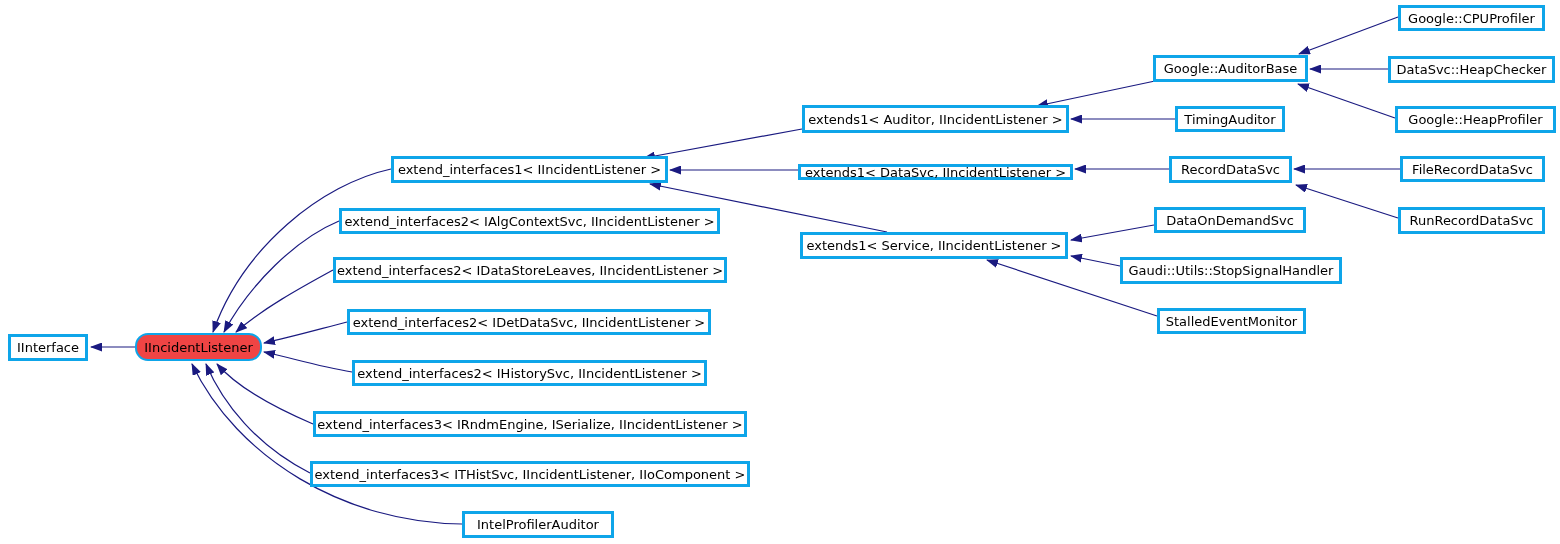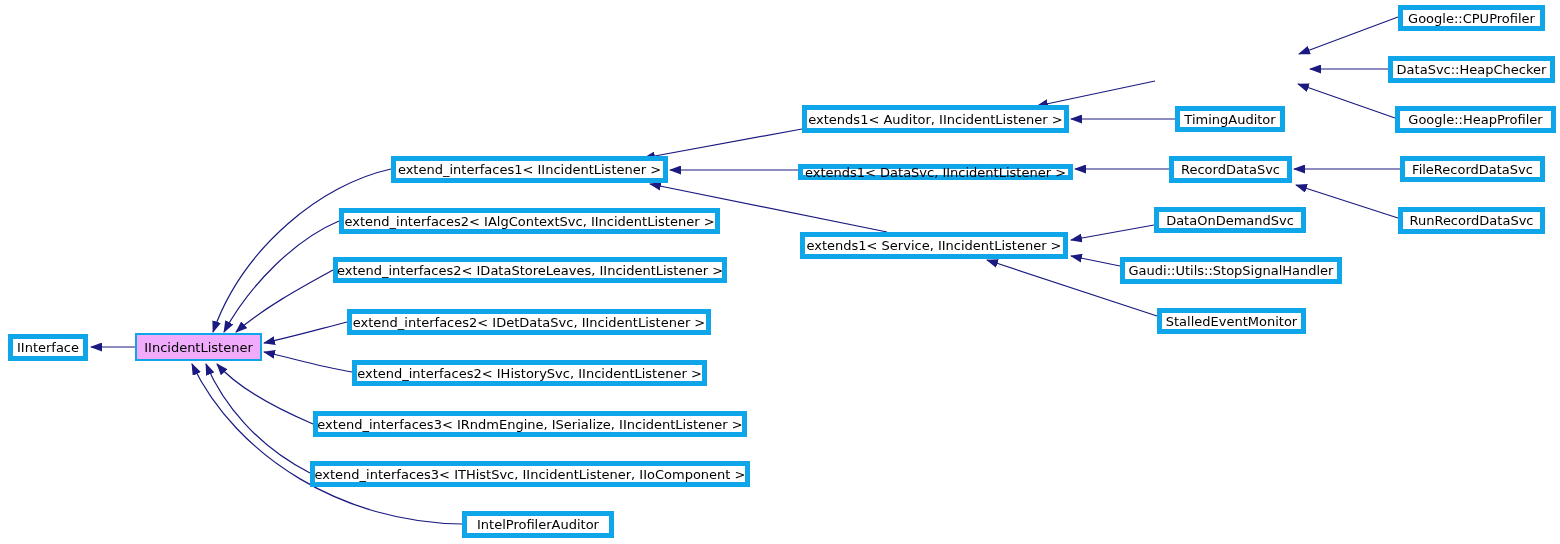--- a/index.html
+++ b/index.html
@@ -20,34 +20,35 @@
     left: 0;
     top: 0;
     width: 1560px;
     height: 544px;
     pointer-events: none;
   }
   .node {
     position: absolute;
     box-sizing: border-box;
     background: #ffffff;
-    border: 5px solid #0ea5e9;
+    border: 3px solid #0ea5e9;
     display: flex;
     align-items: center;
     justify-content: center;
     font-size: 13px;
     line-height: 1;
     color: #000000;
     white-space: nowrap;
     cursor: pointer;
   }
   .node.selected {
-    background: #f0abfc;
+    background: #ef4444;
     border-width: 2px;
     cursor: default;
+    border-radius: 13px;
   }
 </style>
 </head>
 <body>
 
 <div class="canvas">
 
   <svg class="edge-layer" width="1560" height="544" viewBox="0 0 1560 544" xmlns="http://www.w3.org/2000/svg">
     <defs>
       <marker id="arrow" markerUnits="userSpaceOnUse" markerWidth="12" markerHeight="9" refX="11" refY="4.5" orient="auto">
@@ -87,20 +88,21 @@
   <div class="node" style="left:339px; top:208px; width:381px; height:26px">extend_interfaces2&lt; IAlgContextSvc, IIncidentListener &gt;</div>
   <div class="node" style="left:333px; top:257px; width:394px; height:26px">extend_interfaces2&lt; IDataStoreLeaves, IIncidentListener &gt;</div>
   <div class="node" style="left:347px; top:309px; width:364px; height:26px">extend_interfaces2&lt; IDetDataSvc, IIncidentListener &gt;</div>
   <div class="node" style="left:352px; top:360px; width:355px; height:26px">extend_interfaces2&lt; IHistorySvc, IIncidentListener &gt;</div>
   <div class="node" style="left:313px; top:411px; width:434px; height:26px">extend_interfaces3&lt; IRndmEngine, ISerialize, IIncidentListener &gt;</div>
   <div class="node" style="left:310px; top:461px; width:440px; height:26px">extend_interfaces3&lt; ITHistSvc, IIncidentListener, IIoComponent &gt;</div>
   <div class="node" style="left:462px; top:511px; width:152px; height:27px">IntelProfilerAuditor</div>
   <div class="node" style="left:802px; top:105px; width:267px; height:28px">extends1&lt; Auditor, IIncidentListener &gt;</div>
   <div class="node" style="left:798px; top:164px; width:275px; height:16px">extends1&lt; DataSvc, IIncidentListener &gt;</div>
   <div class="node" style="left:800px; top:232px; width:268px; height:27px">extends1&lt; Service, IIncidentListener &gt;</div>
+  <div class="node" style="left:1153px;top:55px;  width:155px; height:27px">Google::AuditorBase</div>
   <div class="node" style="left:1175px;top:106px; width:110px; height:26px">TimingAuditor</div>
   <div class="node" style="left:1398px;top:5px;   width:147px; height:26px">Google::CPUProfiler</div>
   <div class="node" style="left:1388px;top:56px;  width:167px; height:27px">DataSvc::HeapChecker</div>
   <div class="node" style="left:1395px;top:106px; width:161px; height:27px">Google::HeapProfiler</div>
   <div class="node" style="left:1169px;top:156px; width:123px; height:27px">RecordDataSvc</div>
   <div class="node" style="left:1400px;top:156px; width:145px; height:26px">FileRecordDataSvc</div>
   <div class="node" style="left:1154px;top:207px; width:152px; height:26px">DataOnDemandSvc</div>
   <div class="node" style="left:1398px;top:207px; width:147px; height:27px">RunRecordDataSvc</div>
   <div class="node" style="left:1120px;top:257px; width:222px; height:27px">Gaudi::Utils::StopSignalHandler</div>
   <div class="node" style="left:1157px;top:308px; width:149px; height:26px">StalledEventMonitor</div>

